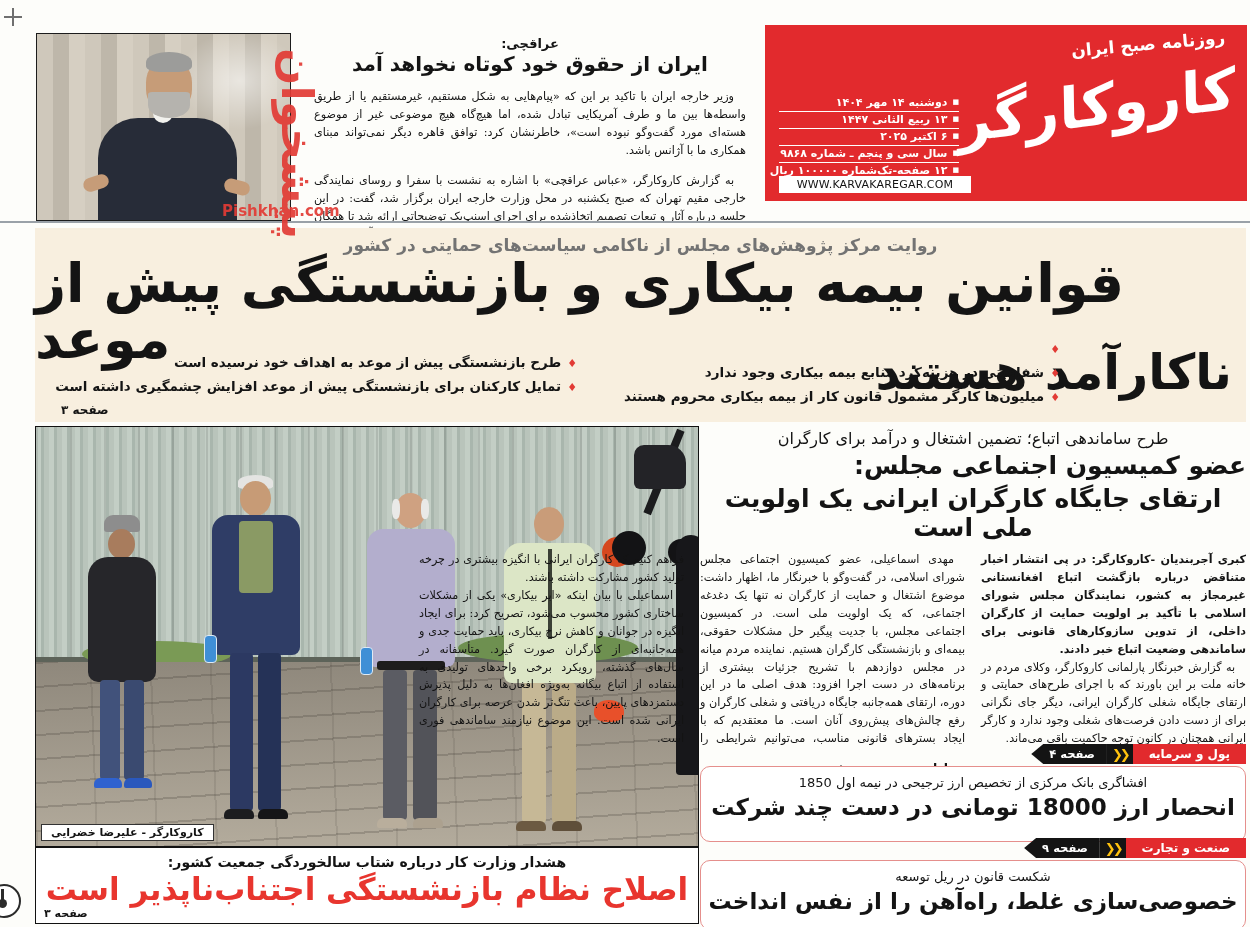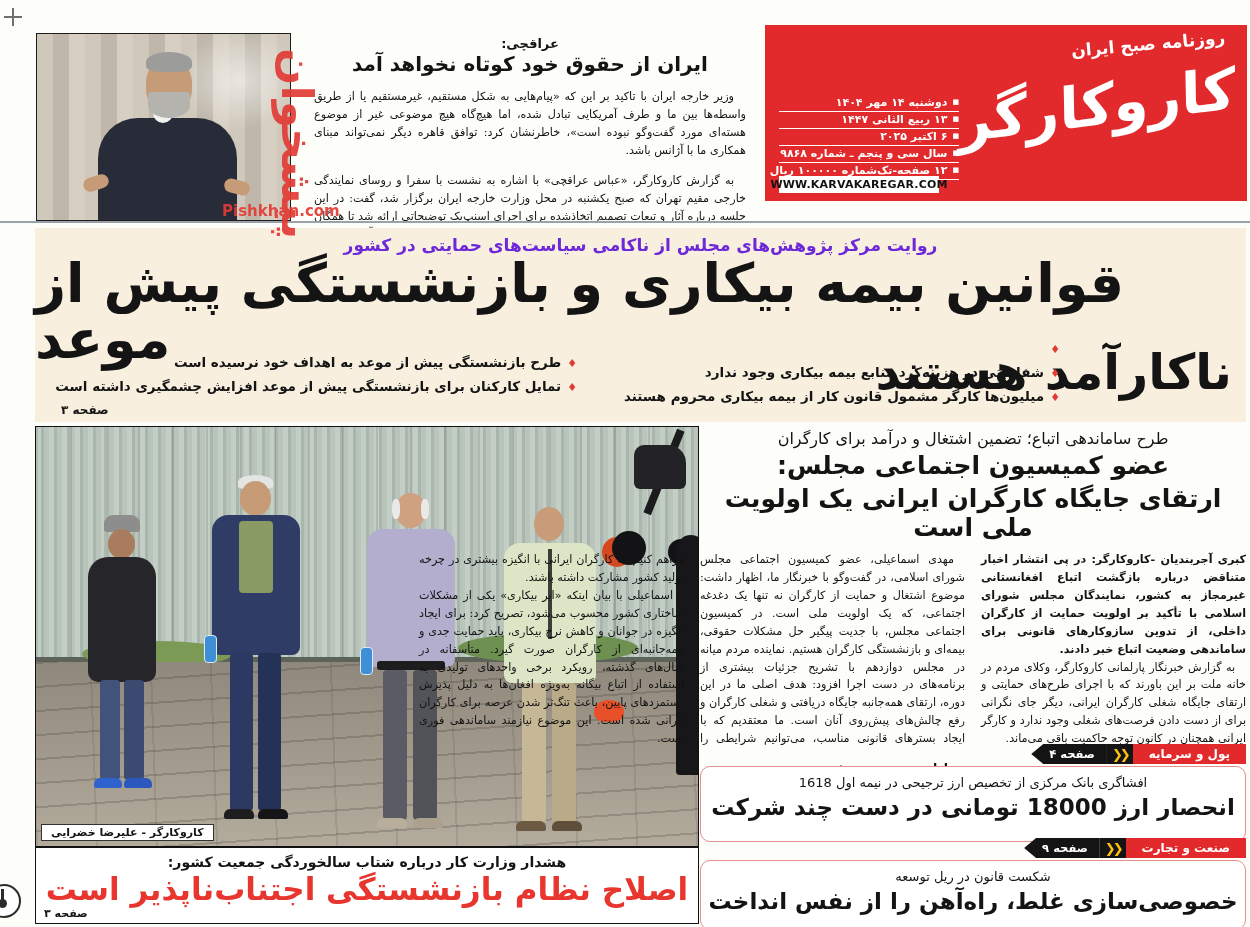--- a/index.html
+++ b/index.html
@@ -19,22 +19,22 @@
 
   
   .masthead{left:765px;top:25px;width:482px;height:176px;background:#e22a2d;color:#fff;}
   .tagline{position:absolute;top:9px;right:22px;font-size:17px;font-weight:bold;transform:rotate(-5deg);white-space:nowrap;}
   .mast-title{position:absolute;top:52px;right:10px;width:280px;text-align:center;
       font-size:57px;font-weight:bold;line-height:1.0;transform:rotate(-7deg) skewX(-6deg);white-space:nowrap;}
   .mast-dates{position:absolute;left:14px;top:70px;width:180px;}
   .date-row{display:flex;align-items:center;gap:5px;border-bottom:1px solid #fff;
       padding:1px 0 2px;font-size:11px;font-weight:bold;white-space:nowrap;}
   .sq{font-size:7px;line-height:1;}
-  .mast-site{position:absolute;left:14px;bottom:8px;width:160px;height:17px;background:#fff;color:#121212;
-      font-size:11px;font-weight:bold;display:flex;align-items:center;justify-content:center;direction:ltr;letter-spacing:.2px;}
+  .mast-site{position:absolute;left:14px;bottom:8px;width:192px;height:17px;background:#fff;color:#121212;
+      font-size:11px;font-weight:normal;display:flex;align-items:center;justify-content:center;direction:ltr;letter-spacing:.2px;}
 
   
   .fm-photo{left:36px;top:33px;width:253px;height:186px;border:1px solid #1c1c1c;overflow:hidden;
       background:
         radial-gradient(90px 70px at 80% 25%, rgba(255,255,255,.55), transparent 70%),
         repeating-linear-gradient(90deg,#cfc8bb 0 16px,#beb7aa 16px 32px,#d6cfc2 32px 48px);}
   .fm-fig-torso{position:absolute;left:24%;bottom:-6px;width:55%;height:58%;background:#272c38;border-radius:40px 40px 0 0;}
   .fm-fig-collar{position:absolute;left:46%;bottom:52%;width:20px;height:30px;background:#f2f2ee;border-radius:4px 4px 10px 10px;}
   .fm-fig-head{position:absolute;left:43%;top:13%;width:46px;height:54px;background:#c69c78;border-radius:46% 46% 42% 42%;}
   .fm-fig-hair{position:absolute;left:0;top:-6px;width:46px;height:20px;background:#9c9c9a;border-radius:50% 50% 30% 30%;}
@@ -52,21 +52,21 @@
   .fm-headline{text-align:center;font-weight:bold;font-size:20px;margin:1px 0 6px;}
   .fm-body{font-size:11.2px;line-height:1.6;text-align:justify;}
   .fm-body p{margin:12px;text-indent:12px;}
   .fm-cont{font-weight:bold;font-size:12px;text-align:left;padding-left:230px;margin-top:3px;}
 
   
   .sep1{left:0;top:221px;width:1250px;height:2px;background:#9aa1a8;}
 
   
   .lead{left:35px;top:228px;width:1211px;height:194px;background:#f8efdf;}
-  .lead-kicker{color:#6d28d9;font-weight:bold;font-size:17px;text-align:center;padding-top:7px;}
+  .lead-kicker{color:#737373;font-weight:bold;font-size:17px;text-align:center;padding-top:7px;}
   .lead-h1{font-size:54px;font-weight:bold;text-align:left;line-height:1.04;margin-top:1px;letter-spacing:-1px;}
   .lead-h2{position:absolute;right:14px;top:116px;font-size:49px;font-weight:bold;letter-spacing:-1px;}
   .bullets{position:absolute;font-size:13.5px;font-weight:bold;line-height:1.8;}
   .bullets-a{left:607px;width:418px;top:112px;}
   .bullets-b{left:22px;width:520px;top:122px;}
   .bullet{display:flex;gap:6px;align-items:baseline;white-space:nowrap;}
   .diamond{color:#e23b35;font-size:11px;}
   .lead-pageref{position:absolute;left:26px;bottom:5px;font-size:12px;font-weight:bold;}
 
   
@@ -149,21 +149,21 @@
   .pstory-kicker{text-align:center;font-weight:bold;font-size:14px;margin-top:6px;}
   .pstory-headline{text-align:center;font-weight:bold;font-size:31px;color:#e8352e;margin-top:1px;letter-spacing:-.5px;}
   .pstory-pageref{position:absolute;left:8px;bottom:3px;font-size:11px;font-weight:bold;}
   .corner-badge{left:-13px;top:884px;width:30px;height:30px;border-radius:50%;border:2px solid #2b2b2b;background:#fff;z-index:7;}
   .corner-badge:before{content:"";position:absolute;left:12px;top:3px;width:3px;height:12px;background:#2b2b2b;}
   .corner-badge:after{content:"";position:absolute;left:9px;top:13px;width:9px;height:9px;border-radius:50%;background:#2b2b2b;}
 
   
   .mp{left:700px;top:429px;width:546px;height:312px;}
   .mp-kicker{text-align:center;font-size:16px;}
-  .mp-h1{text-align:center;font-weight:bold;font-size:25px;margin-top:3px;}
+  .mp-h1{font-weight:bold;font-size:25px;margin-top:3px;}
   .mp-h2{text-align:center;font-weight:bold;font-size:25px;margin-top:4px;}
   .mp-body{margin-top:9px;height:206px;column-count:2;column-gap:16px;column-fill:auto;
       font-size:11.2px;line-height:1.6;text-align:justify;}
   .mp-body p{margin:0;text-indent:11px;}
   .mp-body p.lead-p{text-indent:0;font-weight:bold;}
   .mp-cont{font-weight:bold;font-size:12.5px;text-align:left;padding-left:120px;margin-top:4px;}
 
   
   .teaser{left:700px;width:546px;}
   .t1{top:744px;}
@@ -356,21 +356,21 @@
   <div class="mp-cont">ادامه در همین صفحه</div>
 </div>
 
 <div class="abs teaser t1">
   <div class="banner">
     <span class="b-section">پول و سرمایه</span>
     <span class="b-chev">❮❮</span>
     <span class="b-page">صفحه ۴</span>
   </div>
   <div class="news-box nb1">
-    <div class="nb-kicker">افشاگری بانک مرکزی از تخصیص ارز ترجیحی در نیمه اول 1618</div>
+    <div class="nb-kicker">افشاگری بانک مرکزی از تخصیص ارز ترجیحی در نیمه اول 1850</div>
     <div class="nb-headline">انحصار ارز 18000 تومانی در دست چند شرکت</div>
   </div>
 </div>
 
 <div class="abs teaser t2">
   <div class="banner">
     <span class="b-section">صنعت و تجارت</span>
     <span class="b-chev">❮❮</span>
     <span class="b-page">صفحه ۹</span>
   </div>

